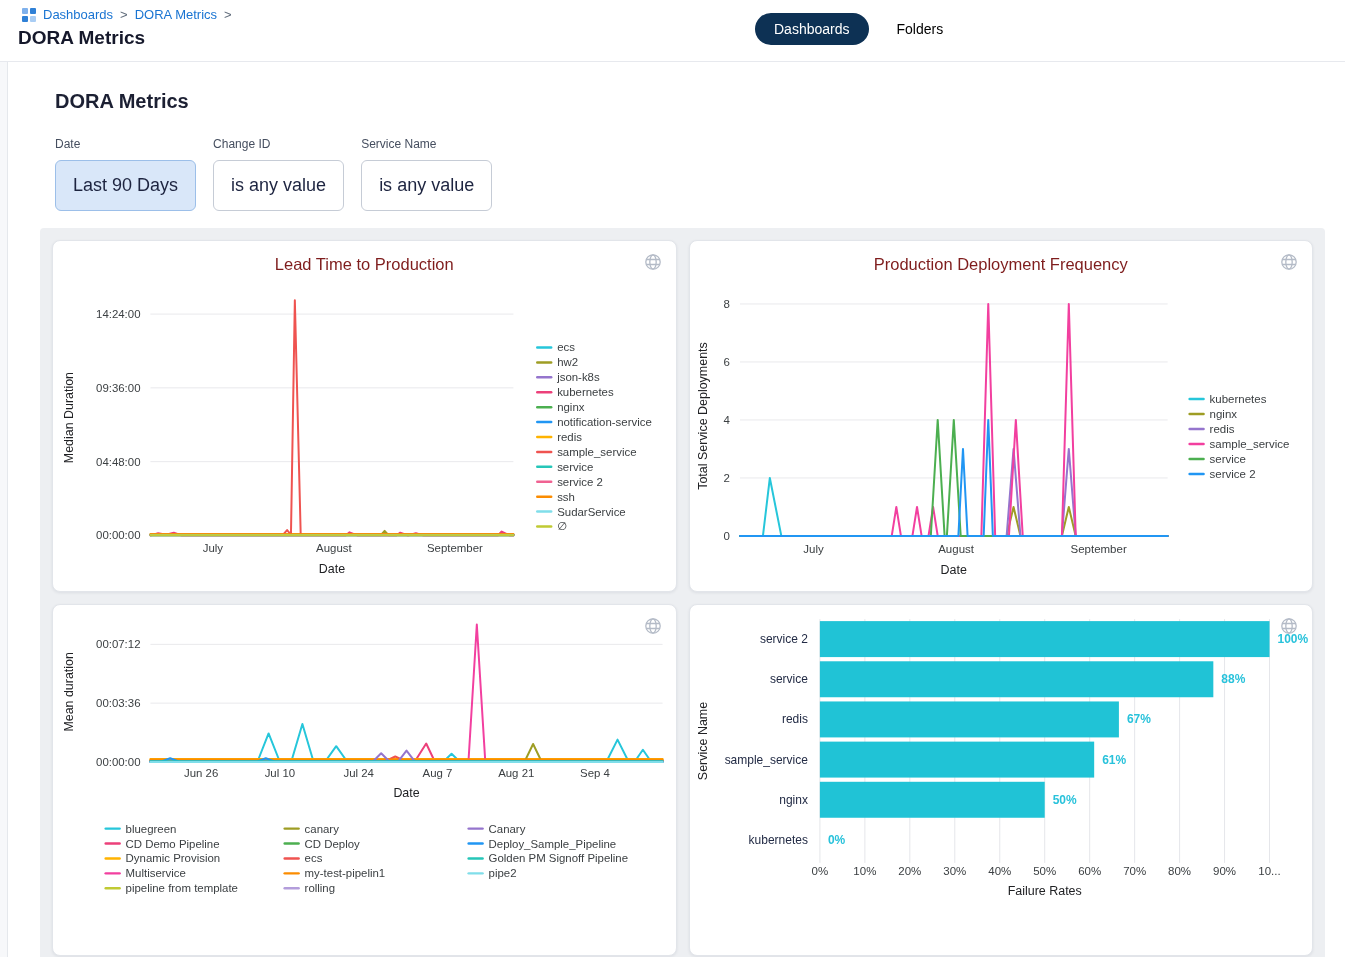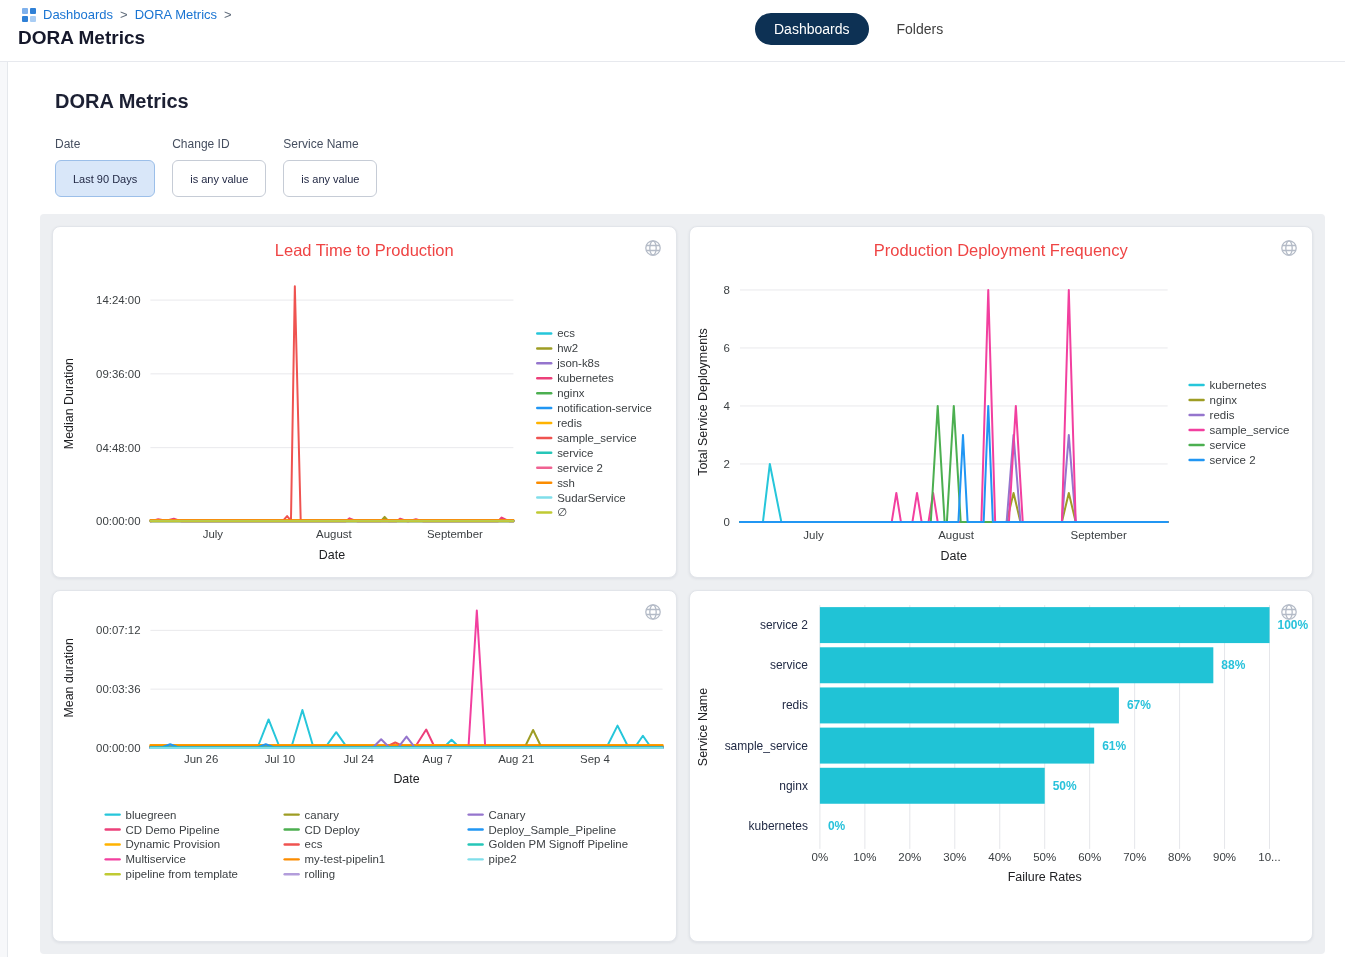--- a/index.html
+++ b/index.html
@@ -12,37 +12,37 @@
   }
   
   .topbar { background:#fff; height:62px; border-bottom:1px solid #e7e9ee; position:relative; }
   .crumbs { position:absolute; left:22px; top:7px; display:flex; align-items:center; gap:7px; font-size:13px; }
   .crumb-link { color:#1974d2; cursor:pointer; }
   .crumb-sep { color:#5f6b7a; }
   .topbar-title { position:absolute; left:18px; top:27px; font-size:19px; font-weight:700; color:#15182b; }
   .tabs { position:absolute; left:755px; top:13px; display:flex; align-items:center; gap:28px; }
   .tab-pill { background:#0d3154; color:#fff; font-size:14px; font-weight:500; border:none;
               border-radius:17px; padding:8px 19px; cursor:pointer; }
-  .tab-link { color:#404040; font-size:14px; cursor:pointer; }
+  .tab-link { color:#000000; font-size:14px; cursor:pointer; }
   
   .content { margin-left:8px; background:#fff; height:895px; box-shadow:-1px 0 0 #e5e8ec; }
   .page-title { margin:0; padding:28px 0 0 47px; font-size:20px; font-weight:600; color:#1c2033; }
   .filters { display:flex; gap:17px; padding:24px 0 0 47px; }
   .filter-label { font-size:12px; color:#454e5f; display:block; margin-bottom:9px; }
-  .filter-btn { height:37px; border-radius:6px; font-size:11px; padding:16px 17px;
+  .filter-btn { height:51px; border-radius:6px; font-size:18px; padding:16px 17px;
                 display:flex; align-items:center; justify-content:center;
                 color:#1d2440; background:#fff; border:1px solid #c6ccd6; cursor:pointer; white-space:nowrap; }
   .filter-btn.active { background:#d9e7f9; border:1px solid #9cbfe9; }
   
   .dashboard { margin:17px 20px 0 32px; background:#edeff2; border-radius:4px; padding:12px;
                display:grid; grid-template-columns:1fr 1fr; gap:12px; }
   .card { background:#fff; border:1px solid #e2e5ea; border-radius:8px;
           box-shadow:0 1px 3px rgba(25,39,62,0.08); position:relative; height:352px; overflow:hidden; }
   .card-title { height:40px; display:flex; align-items:center; justify-content:center;
-                font-size:16.5px; font-weight:500; color:#ef4444; padding-top:6px; }
+                font-size:16.5px; font-weight:500; color:#7f1d1d; padding-top:6px; }
   .globe { position:absolute; top:12px; right:14px; width:18px; height:18px; cursor:pointer; }
   .chart-body { width:100%; height:312px; }
   .chart-body svg { display:block; font-family:"Liberation Sans", sans-serif; }
 </style>
 </head>
 <body>
 
 <header class="topbar">
   <nav class="crumbs">
     <span style="display:inline-flex;">

